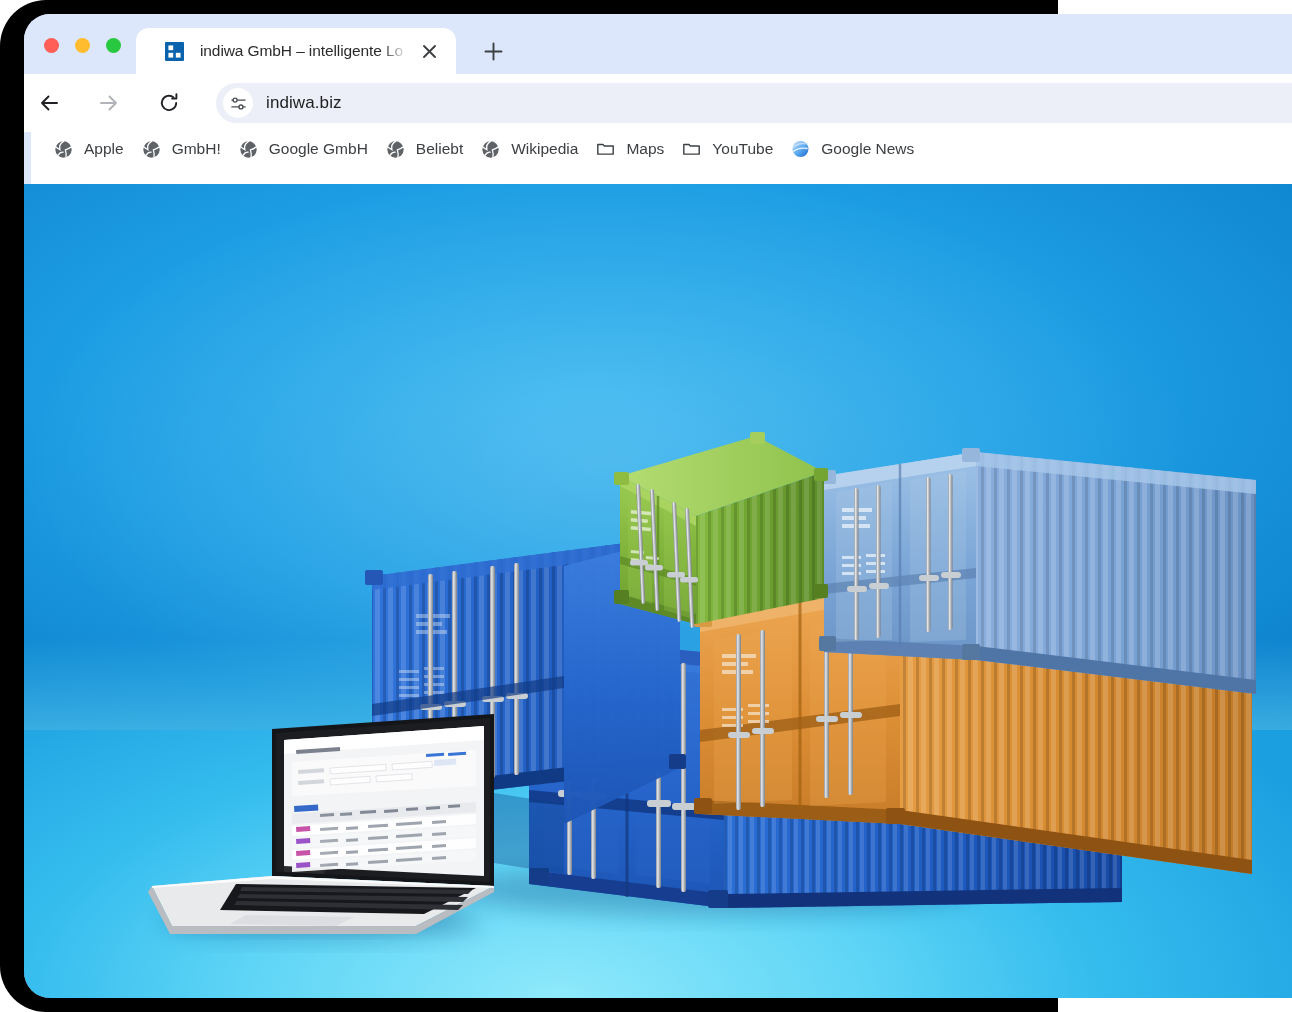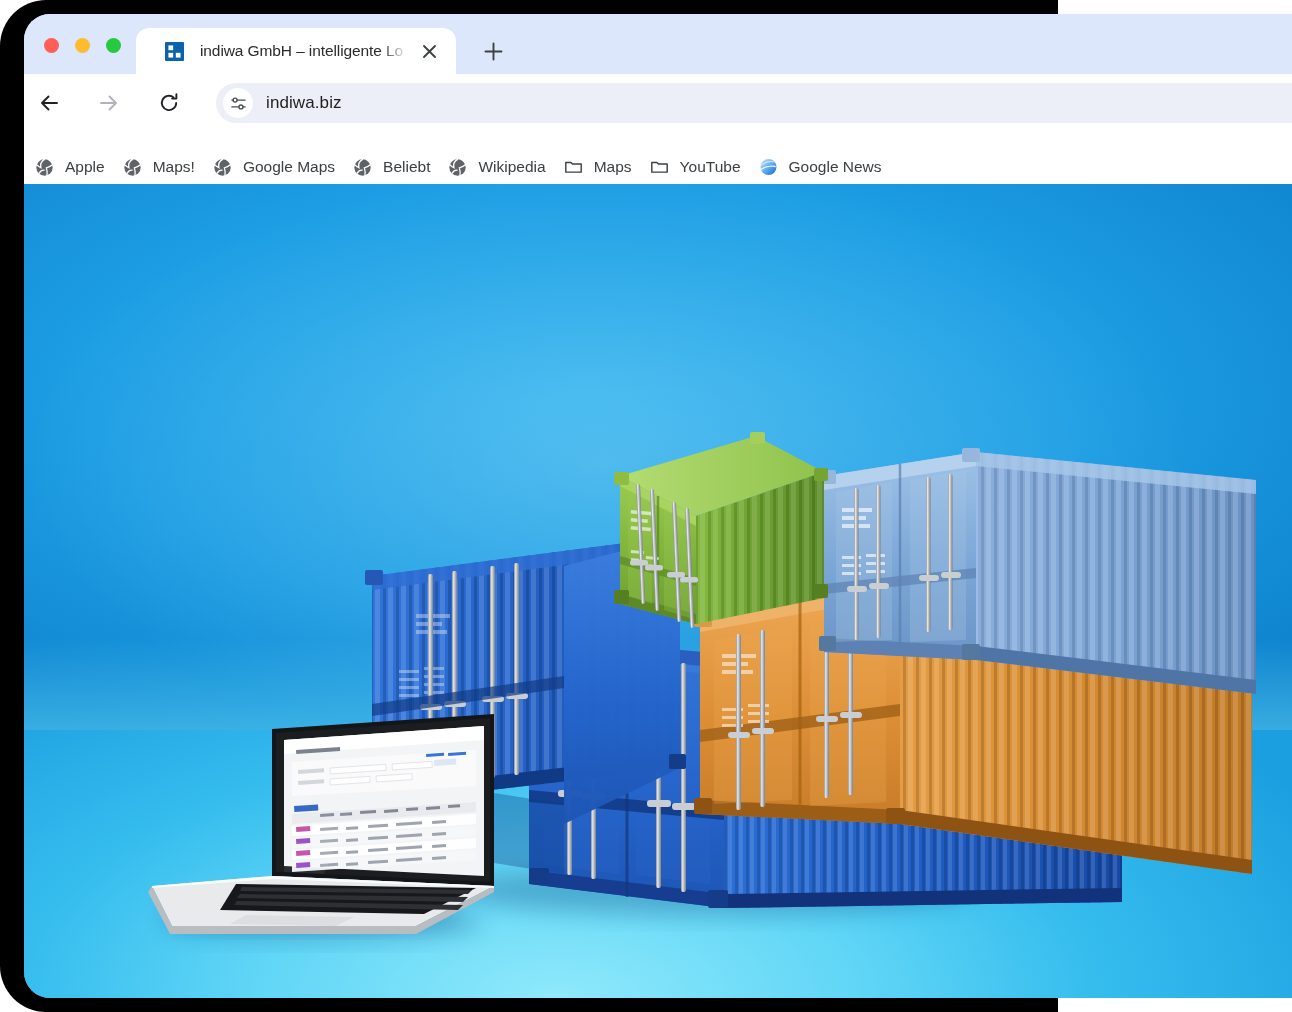--- a/index.html
+++ b/index.html
@@ -122,22 +122,23 @@
     font-size: 17px;
     color: #1f1f1f;
     letter-spacing: 0.1px;
   }
 
   
   #bookmarks-bar {
     position: relative;
     height: 52px;
     background: #ffffff;
-    display: flex; align-items: flex-end;
-    padding-left: 2px;
+    display: flex; align-items: flex-start;
+    padding-left: 14px;
+    margin-left: 7px;
   }
   .bookmark-item {
     display: flex; align-items: center;
     height: 34px;
     padding: 0 9px;
     border-radius: 8px;
   }
   .bookmark-icon {
     width: 19px; height: 19px;
     flex: 0 0 auto;
@@ -265,31 +266,31 @@
         <span class="bookmark-label">Apple</span>
       </div>
 
       <div class="bookmark-item">
         <span class="bookmark-icon">
           <svg width="19" height="19" viewBox="0 0 20 20">
             <circle cx="10" cy="10" r="8.6" fill="#5f6368"></circle>
             <path d="M10 1.4 C6.6 3.5 5.4 7 6.2 10.2 C4.6 9.4 3 8.4 1.8 7 M18.2 7.2 C16.4 8.9 14.2 10 12 10.4 C12.6 12.6 13.2 15 12.6 18.2 M4.2 16.1 C5.6 13.9 7.6 12.6 9.6 12.8" stroke="#ffffff" stroke-width="1.35" fill="none" stroke-linecap="round"></path>
           </svg>
         </span>
-        <span class="bookmark-label">Maps!</span>
+        <span class="bookmark-label">GmbH!</span>
       </div>
 
       <div class="bookmark-item">
         <span class="bookmark-icon">
           <svg width="19" height="19" viewBox="0 0 20 20">
             <circle cx="10" cy="10" r="8.6" fill="#5f6368"></circle>
             <path d="M10 1.4 C6.6 3.5 5.4 7 6.2 10.2 C4.6 9.4 3 8.4 1.8 7 M18.2 7.2 C16.4 8.9 14.2 10 12 10.4 C12.6 12.6 13.2 15 12.6 18.2 M4.2 16.1 C5.6 13.9 7.6 12.6 9.6 12.8" stroke="#ffffff" stroke-width="1.35" fill="none" stroke-linecap="round"></path>
           </svg>
         </span>
-        <span class="bookmark-label">Google Maps</span>
+        <span class="bookmark-label">Google GmbH</span>
       </div>
 
       <div class="bookmark-item">
         <span class="bookmark-icon">
           <svg width="19" height="19" viewBox="0 0 20 20">
             <circle cx="10" cy="10" r="8.6" fill="#5f6368"></circle>
             <path d="M10 1.4 C6.6 3.5 5.4 7 6.2 10.2 C4.6 9.4 3 8.4 1.8 7 M18.2 7.2 C16.4 8.9 14.2 10 12 10.4 C12.6 12.6 13.2 15 12.6 18.2 M4.2 16.1 C5.6 13.9 7.6 12.6 9.6 12.8" stroke="#ffffff" stroke-width="1.35" fill="none" stroke-linecap="round"></path>
           </svg>
         </span>
         <span class="bookmark-label">Beliebt</span>

